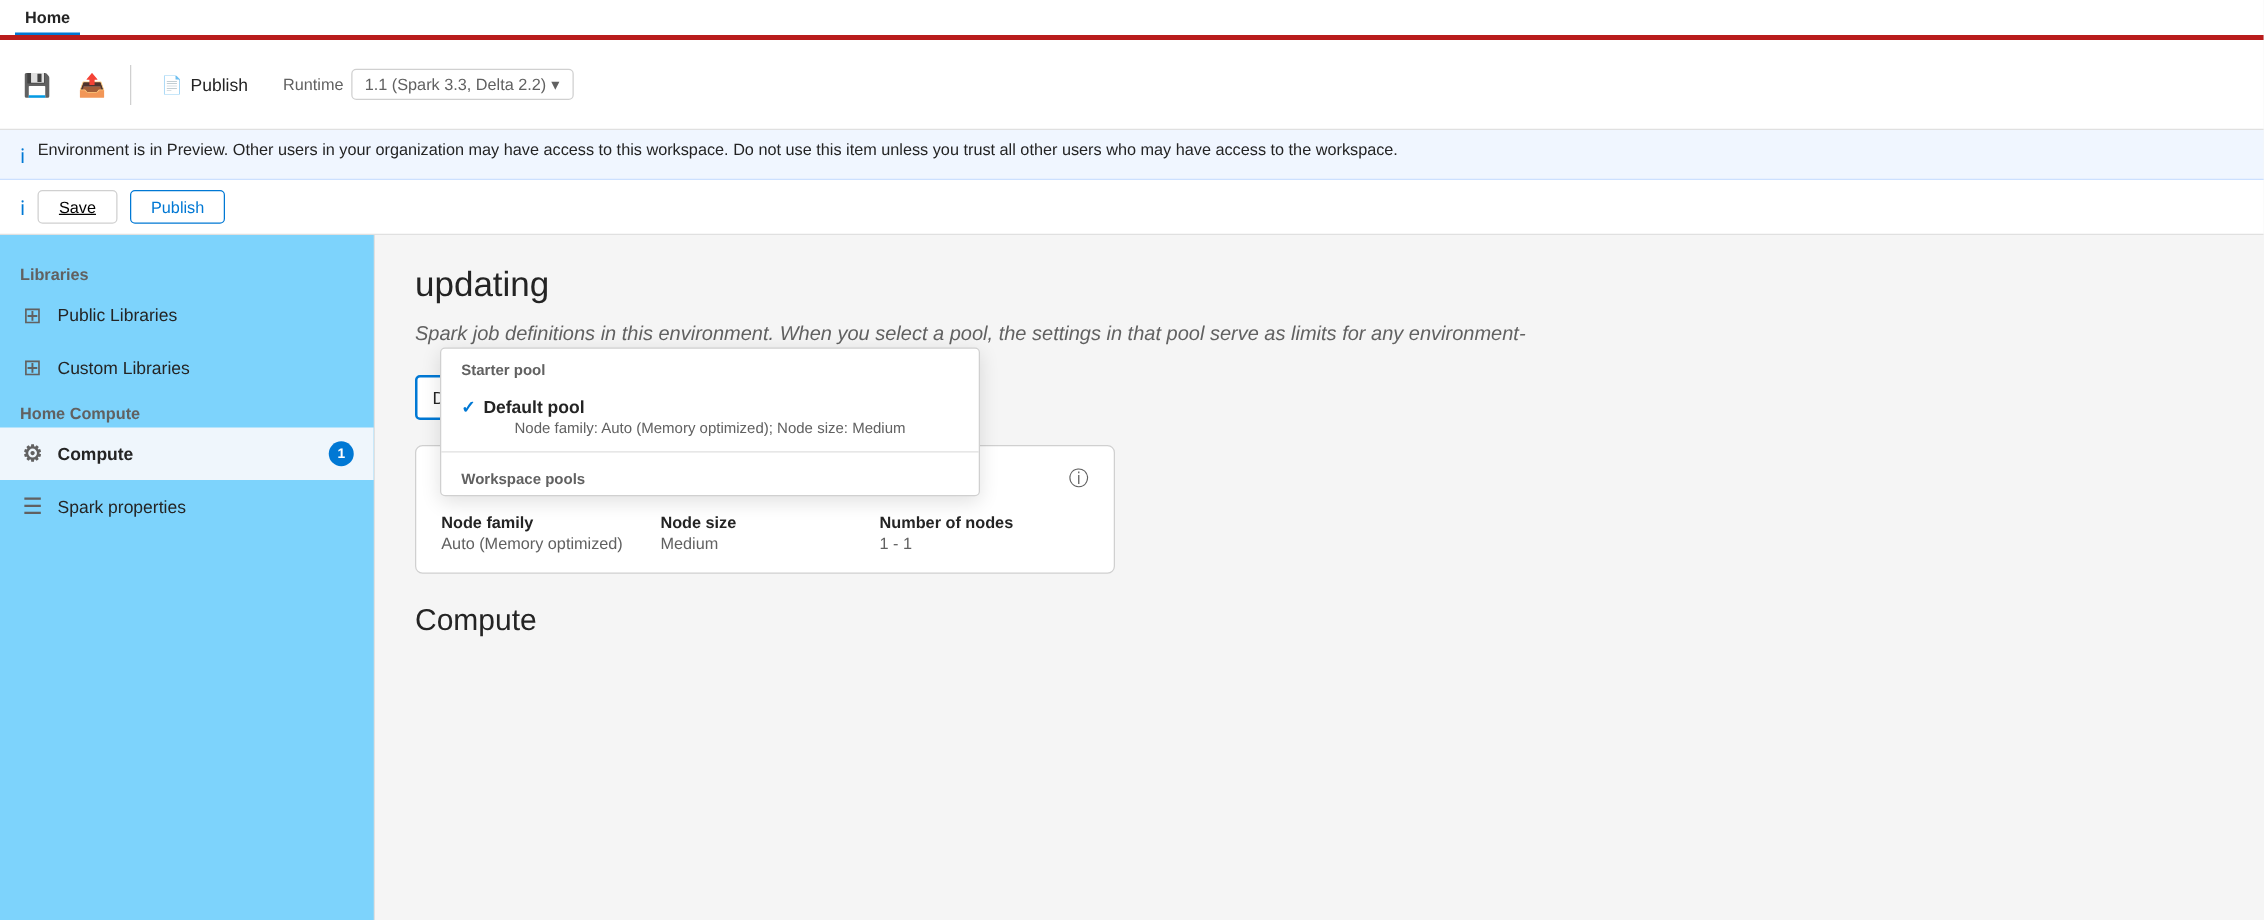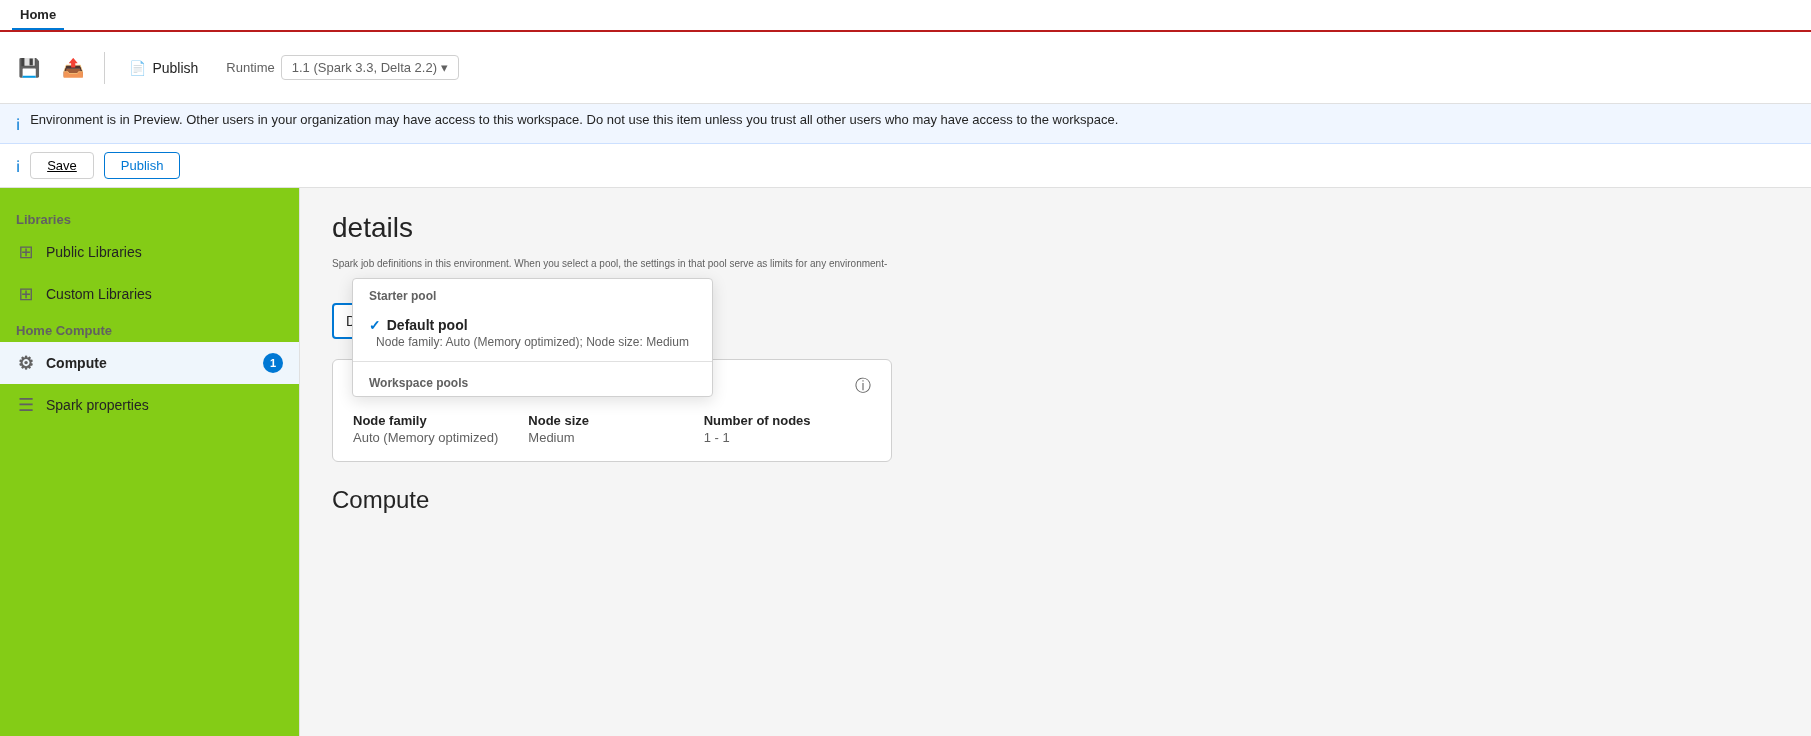--- a/index.html
+++ b/index.html
@@ -1,21 +1,21 @@
 <!DOCTYPE html>
 <html><head>
   <meta charset="utf-8">
   <style>
     * { box-sizing: border-box; margin: 0; padding: 0; }
     body { font-family: 'Segoe UI', Tahoma, Geneva, Verdana, sans-serif; font-size: 14px; background: #f5f5f5; color: #242424; overflow: hidden; }
 
     
     .top-nav {
       background: #fff;
-      border-bottom: 2px solid #b91c1c;
+      border-bottom: 4px solid #b91c1c;
       padding: 0 12px;
       height: 32px;
       display: flex;
       align-items: flex-end;
     }
     .home-tab {
       font-size: 13px;
       font-weight: 600;
       color: #242424;
       padding: 0 8px;
@@ -138,21 +138,21 @@
     
     .main-layout {
       display: flex;
       height: calc(736px - 32px - 72px - 40px - 44px);
       overflow: hidden;
     }
 
     
     .sidebar {
       width: 300px;
-      background: #84cc16;
+      background: #7dd3fc;
       border-right: 1px solid #e0e0e0;
       padding: 16px 0;
       overflow-y: auto;
       flex-shrink: 0;
     }
     .sidebar-section-label {
       font-size: 13px;
       font-weight: 600;
       color: #616161;
       padding: 8px 16px 4px 16px;
@@ -320,24 +320,25 @@
     }
 
     
     .content-title {
       font-size: 28px;
       font-weight: 300;
       color: #242424;
       margin-bottom: 12px;
     }
     .content-desc {
-      font-size: 10px;
-      color: #616161;
-      margin-bottom: 32px;
+      font-size: 16px;
+      color: #616161;
+      margin-bottom: 20px;
       line-height: 1.5;
+      font-style: italic;
     }
     .compute-title {
       font-size: 24px;
       font-weight: 300;
       color: #242424;
       margin-top: 16px;
     }
   </style>
 </head>
 <body>
@@ -397,21 +398,21 @@
       <span>Compute</span>
       <span class="sidebar-badge">1</span>
     </div>
     <div class="sidebar-item">
       <span class="sidebar-item-icon">☰</span>
       <span>Spark properties</span>
     </div>
   </div>
 
   <div class="content-area">
-    <div class="content-title">details</div>
+    <div class="content-title">updating</div>
     <div class="content-desc">Spark job definitions in this environment. When you select a pool, the settings in that pool serve as limits for any environment-</div>
 
     <div class="pool-select-container">
       <div class="pool-select-input">
         <span>Default pool</span>
       </div>
       <span class="pool-select-chevron">▾</span>
     </div>
 
     <div class="pool-details-card">
@@ -432,21 +433,21 @@
           <div class="pool-detail-col-label">Number of nodes</div>
           <div class="pool-detail-col-value">1 - 1</div>
         </div>
       </div>
     </div>
 
     <div class="compute-title">Compute</div>
   </div>
 </div>
 
-<div class="pool-dropdown" style="position:fixed; top: 278px; left: 352px; width:361px;">
+<div class="pool-dropdown" style="position:fixed; top: 278px; left: 352px; width:432px;">
   <div class="pool-section-header">Starter pool</div>
   <div class="pool-item">
     <div class="pool-item-name">
       <span class="checkmark">✓</span>
       <span>Default pool</span>
     </div>
     <div class="pool-item-desc">Node family: Auto (Memory optimized); Node size: Medium</div>
   </div>
   <div class="pool-divider"></div>
   <div class="pool-section-header">Workspace pools</div>

